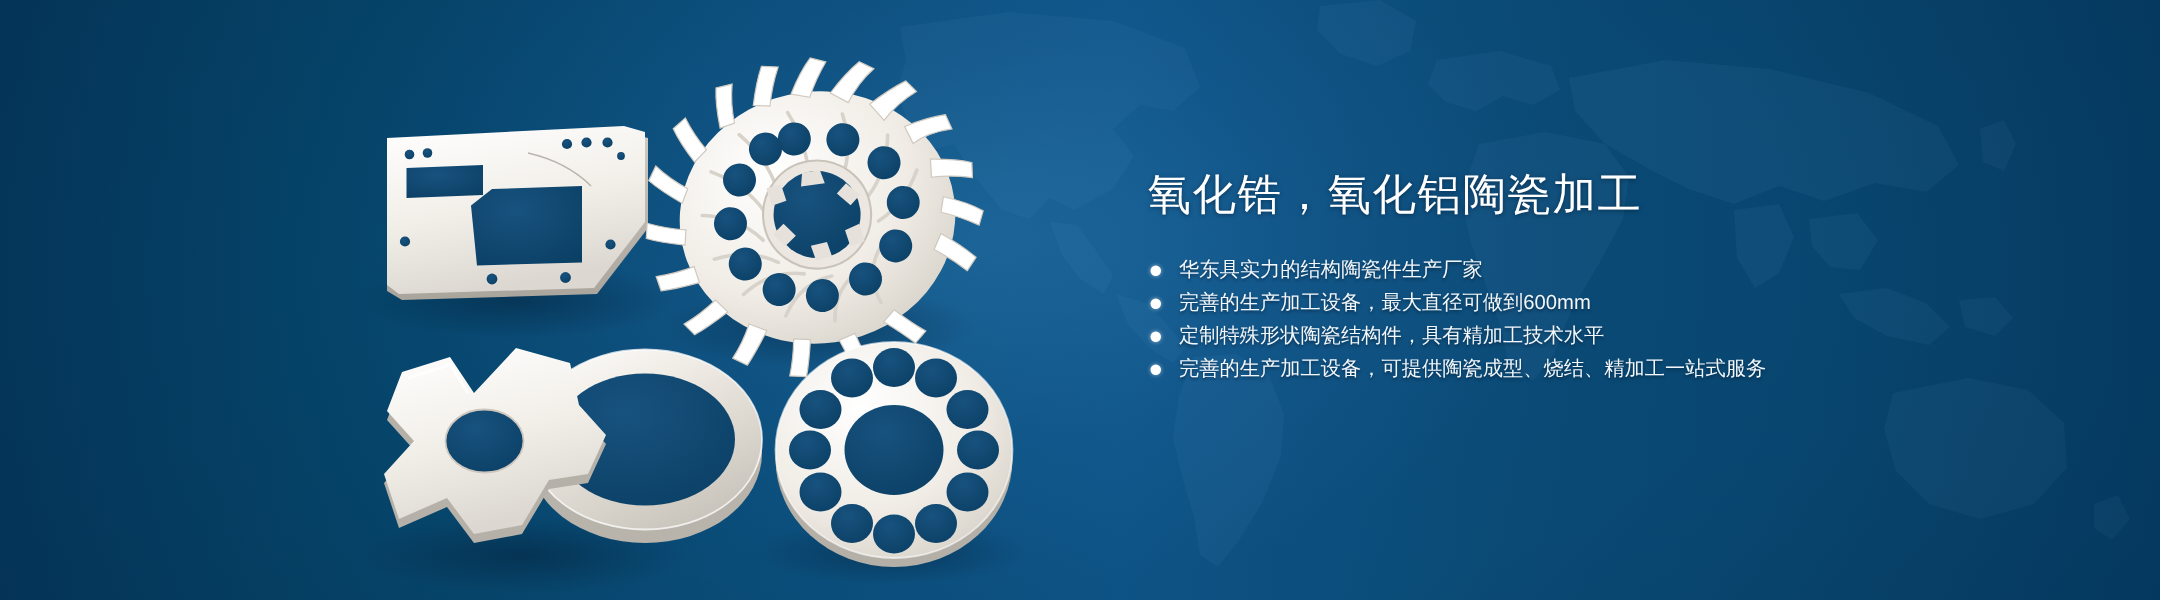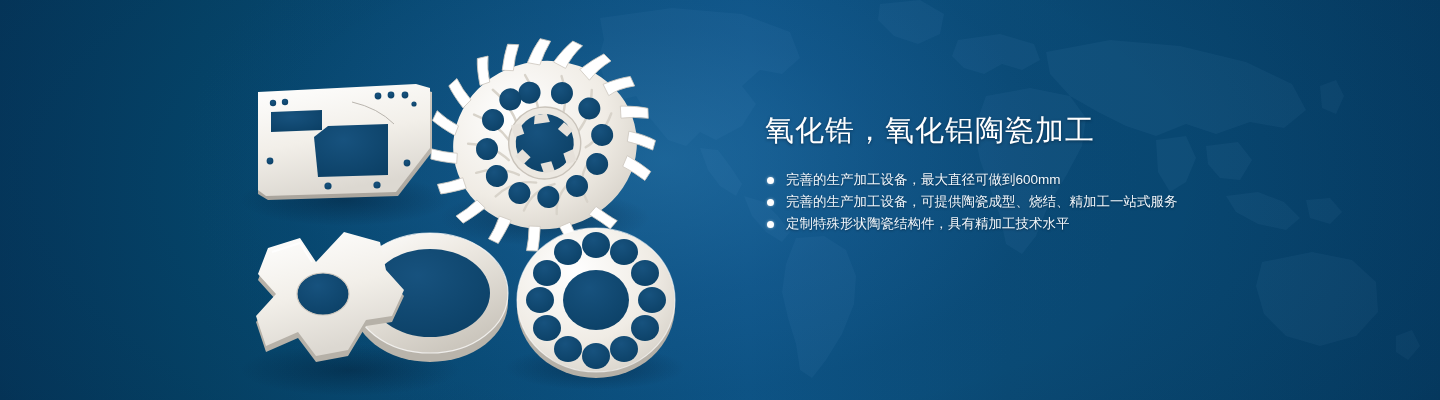--- a/index.html
+++ b/index.html
@@ -354,26 +354,30 @@
       </g>
     </svg>
   </div>
 
   <div class="copy">
     <h1 class="headline">氧化锆，氧化铝陶瓷加工</h1>
 
     <ul class="bullets">
       <li class="bullet">
         <span class="bullet-dot"></span>
+        <span>华东具实力的结构陶瓷件生产厂家</span>
+      </li>
+      <li class="bullet">
+        <span class="bullet-dot"></span>
         <span>完善的生产加工设备，最大直径可做到600mm</span>
+      </li>
+      <li class="bullet">
+        <span class="bullet-dot"></span>
+        <span>定制特殊形状陶瓷结构件，具有精加工技术水平</span>
       </li>
       <li class="bullet">
         <span class="bullet-dot"></span>
         <span>完善的生产加工设备，可提供陶瓷成型、烧结、精加工一站式服务</span>
       </li>
-      <li class="bullet">
-        <span class="bullet-dot"></span>
-        <span>定制特殊形状陶瓷结构件，具有精加工技术水平</span>
-      </li>
     </ul>
   </div>
 
 </div>
 
 </body></html>

